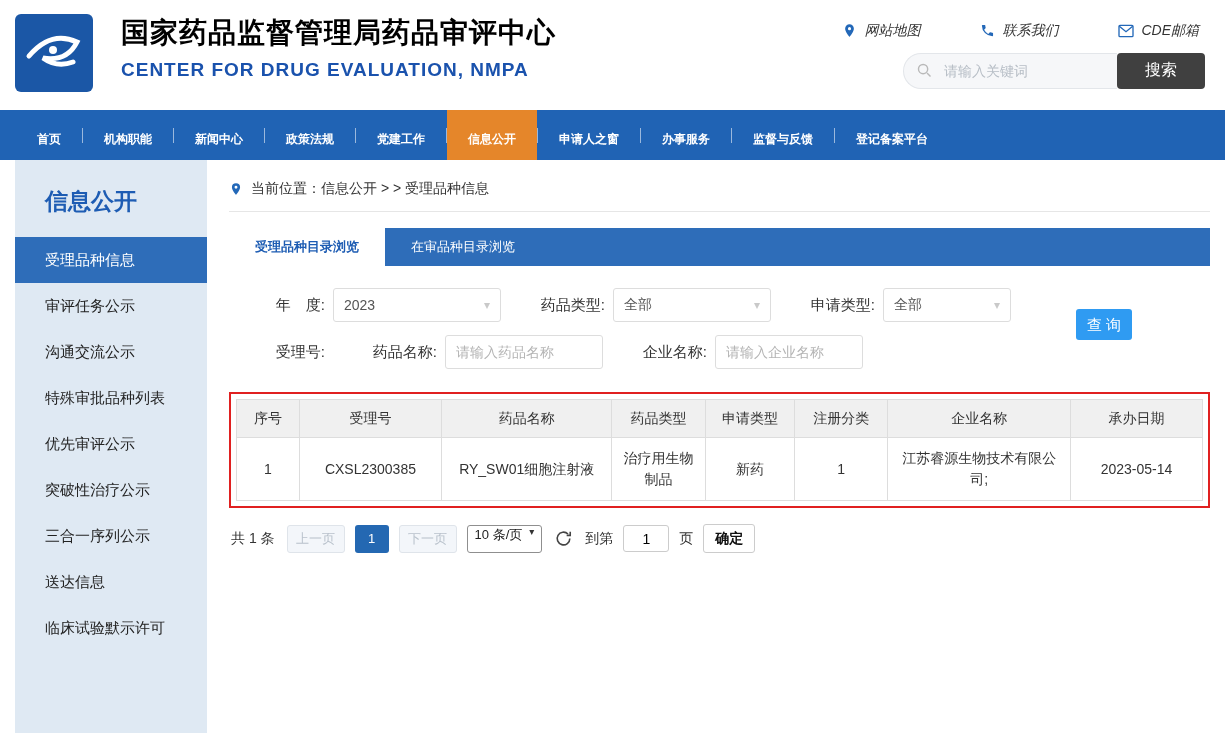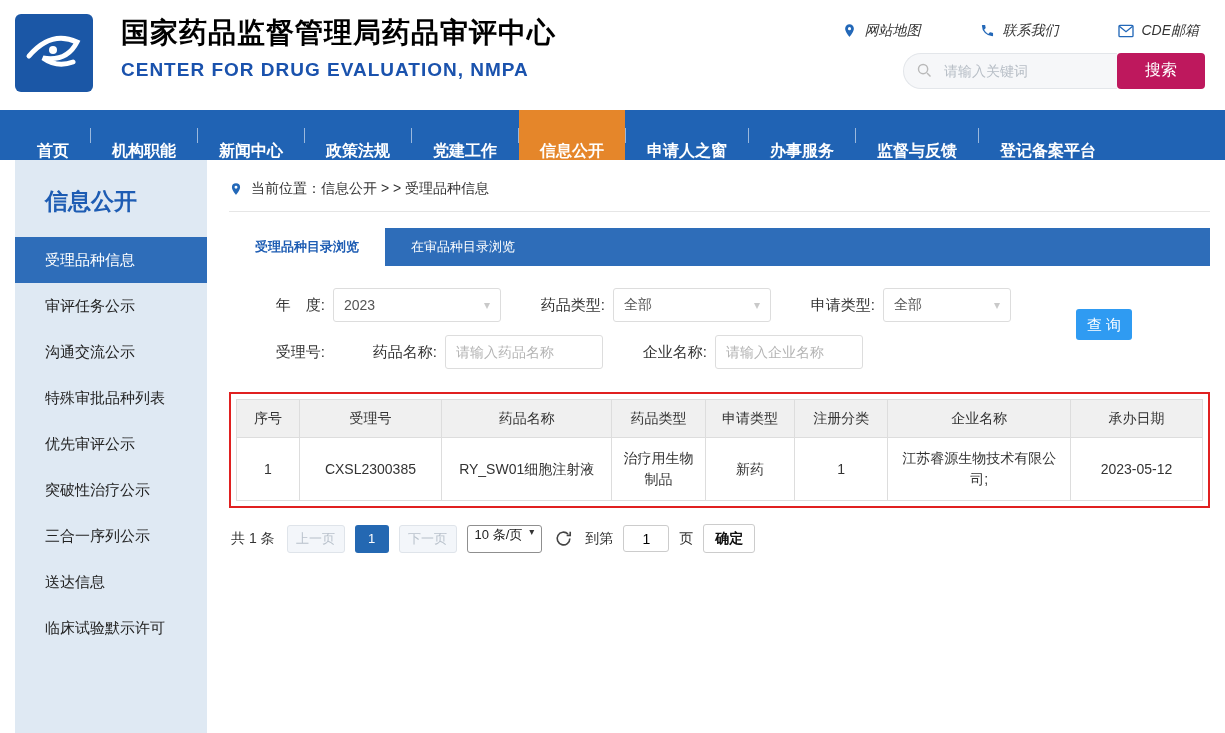--- a/index.html
+++ b/index.html
@@ -16,25 +16,25 @@
   .brand-title { font-size: 28px; font-weight: bold; color: #000; letter-spacing: 1px; }
   .brand-sub { font-size: 19px; font-weight: bold; color: #1a52ad; letter-spacing: 1px; margin-top: 7px; }
   .header-right { display: flex; flex-direction: column; align-items: flex-end; gap: 13px; }
   .quick-links { display: flex; gap: 60px; margin-right: 6px; font-style: italic; }
   .q-link { display: flex; align-items: center; gap: 7px; font-size: 14px; color: #333; cursor: pointer; }
   .search-wrap { display: flex; align-items: center; }
   .search-field { position: relative; }
   .search-input { width: 214px; height: 36px; border: 1px solid #e3e6ea; border-right: none; background: #f6f7f9; border-radius: 18px 0 0 18px; padding: 0 10px 0 40px; font-size: 14px; color: #333; outline: none; }
   .search-input::placeholder { color: #b7bec6; }
   .search-icon { position: absolute; left: 13px; top: 9px; }
-  .search-btn { width: 88px; height: 36px; background: #be185d; border: none; border-radius: 4px; color: #fff; font-size: 16px; cursor: pointer; }
+  .search-btn { width: 88px; height: 36px; background: #404040; border: none; border-radius: 4px; color: #fff; font-size: 16px; cursor: pointer; }
 
   
   .main-nav { height: 50px; background: #2063b4; display: flex; align-items: center; padding: 0 16px; }
-  .nav-item { color: #fff; font-weight: bold; font-size: 16px; padding: 16px 21px; height: 50px; line-height: 50px; cursor: pointer; white-space: nowrap; }
+  .nav-item { color: #fff; font-weight: bold; font-size: 12px; padding: 4px 21px; height: 50px; line-height: 50px; cursor: pointer; white-space: nowrap; }
   .nav-item.active { background: #e5862a; }
   .nav-sep { width: 1px; height: 15px; background: rgba(255,255,255,.55); flex-shrink: 0; }
 
   
   .page-body { display: flex; padding: 0 15px; height: 573px; }
   .sidebar { width: 192px; background: #dfe9f3; flex-shrink: 0; height: 100%; }
   .sidebar-title { padding: 26px 0 20px 30px; color: #1d5cb3; font-size: 23px; font-weight: bold; }
   .side-item { height: 46px; line-height: 46px; padding-left: 30px; font-size: 15px; color: #222; list-style: none; cursor: pointer; }
   .side-item.active { background: #2e6db9; color: #fff; }
 
@@ -237,21 +237,21 @@
         </thead>
         <tbody>
           <tr>
             <td>1</td>
             <td>CXSL2300385</td>
             <td>RY_SW01细胞注射液</td>
             <td>治疗用生物制品</td>
             <td>新药</td>
             <td>1</td>
             <td>江苏睿源生物技术有限公司;</td>
-            <td>2023-05-12</td>
+            <td>2023-05-14</td>
           </tr>
         </tbody>
       </table>
     </div>
 
     <div class="pagination">
       <span class="pg-total">共 1 条</span>
       <div class="pg-btn">上一页</div>
       <div class="pg-current">1</div>
       <div class="pg-btn">下一页</div>

